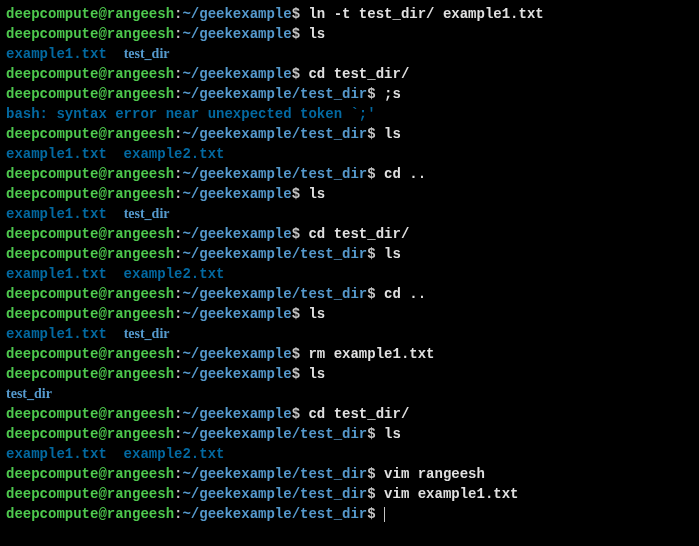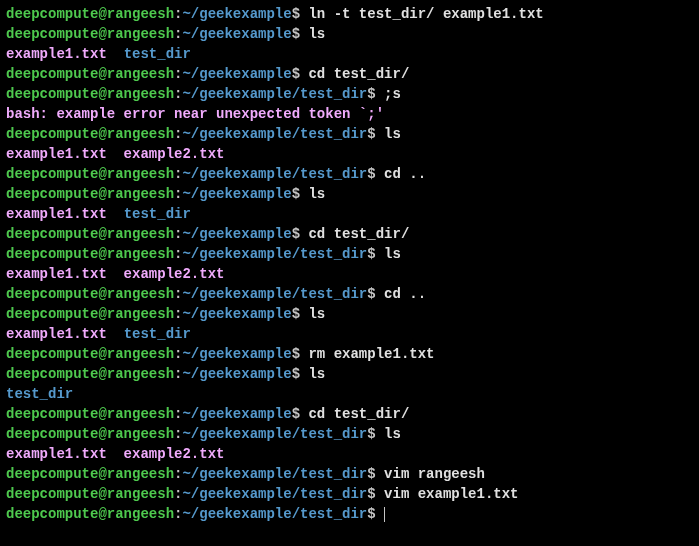--- a/index.html
+++ b/index.html
@@ -31,42 +31,43 @@
     .path {
       color: #5599cc;
     }
     .dollar {
       color: #c5c5c5;
     }
     .cmd {
       color: #e0e0e0;
     }
     .output {
-      color: #f0abfc;
+      color: #0369a1;
     }
     .dir {
       color: #5599cc;
+      font-family: Liberation Serif, serif;
     }
     .cursor {
       display: inline-block;
       width: 1px;
       height: 15px;
       background: #c5c5c5;
       vertical-align: middle;
     }
   </style>
 </head>
 <body>
 
 <div class="line"><span class="user">deepcompute@rangeesh</span><span class="colon">:</span><span class="path">~/geekexample</span><span class="dollar">$</span><span class="cmd"> ln -t test_dir/ example1.txt</span></div>
 <div class="line"><span class="user">deepcompute@rangeesh</span><span class="colon">:</span><span class="path">~/geekexample</span><span class="dollar">$</span><span class="cmd"> ls</span></div>
 <div class="line"><span class="output">example1.txt  </span><span class="dir">test_dir</span></div>
 <div class="line"><span class="user">deepcompute@rangeesh</span><span class="colon">:</span><span class="path">~/geekexample</span><span class="dollar">$</span><span class="cmd"> cd test_dir/</span></div>
 <div class="line"><span class="user">deepcompute@rangeesh</span><span class="colon">:</span><span class="path">~/geekexample/test_dir</span><span class="dollar">$</span><span class="cmd"> ;s</span></div>
-<div class="line"><span class="output">bash: example error near unexpected token `;'</span></div>
+<div class="line"><span class="output">bash: syntax error near unexpected token `;'</span></div>
 <div class="line"><span class="user">deepcompute@rangeesh</span><span class="colon">:</span><span class="path">~/geekexample/test_dir</span><span class="dollar">$</span><span class="cmd"> ls</span></div>
 <div class="line"><span class="output">example1.txt  example2.txt</span></div>
 <div class="line"><span class="user">deepcompute@rangeesh</span><span class="colon">:</span><span class="path">~/geekexample/test_dir</span><span class="dollar">$</span><span class="cmd"> cd ..</span></div>
 <div class="line"><span class="user">deepcompute@rangeesh</span><span class="colon">:</span><span class="path">~/geekexample</span><span class="dollar">$</span><span class="cmd"> ls</span></div>
 <div class="line"><span class="output">example1.txt  </span><span class="dir">test_dir</span></div>
 <div class="line"><span class="user">deepcompute@rangeesh</span><span class="colon">:</span><span class="path">~/geekexample</span><span class="dollar">$</span><span class="cmd"> cd test_dir/</span></div>
 <div class="line"><span class="user">deepcompute@rangeesh</span><span class="colon">:</span><span class="path">~/geekexample/test_dir</span><span class="dollar">$</span><span class="cmd"> ls</span></div>
 <div class="line"><span class="output">example1.txt  example2.txt</span></div>
 <div class="line"><span class="user">deepcompute@rangeesh</span><span class="colon">:</span><span class="path">~/geekexample/test_dir</span><span class="dollar">$</span><span class="cmd"> cd ..</span></div>
 <div class="line"><span class="user">deepcompute@rangeesh</span><span class="colon">:</span><span class="path">~/geekexample</span><span class="dollar">$</span><span class="cmd"> ls</span></div>

